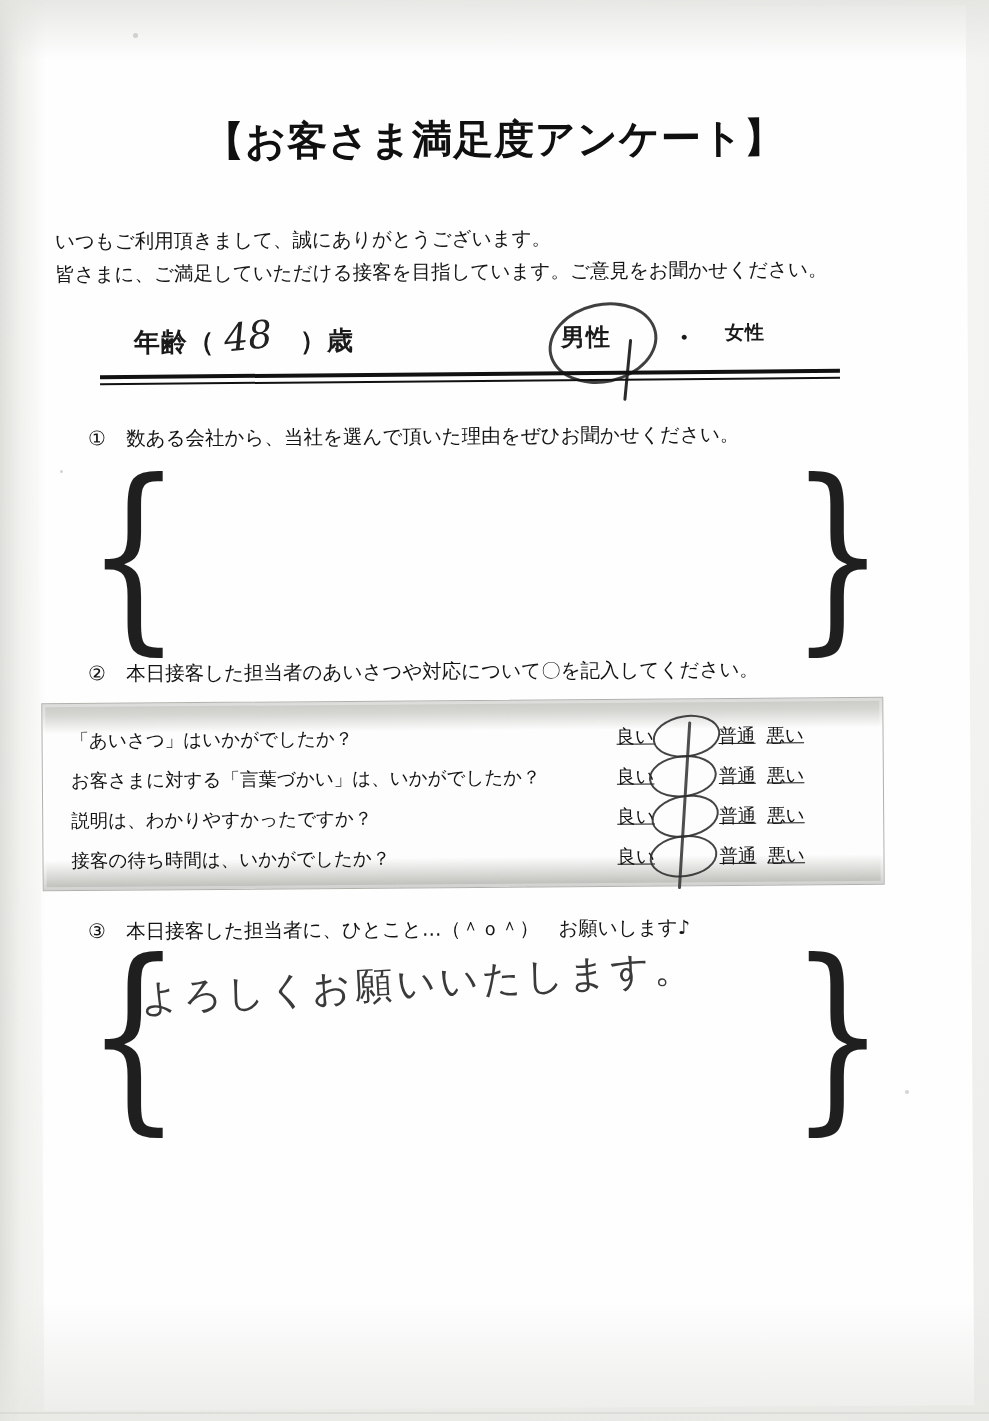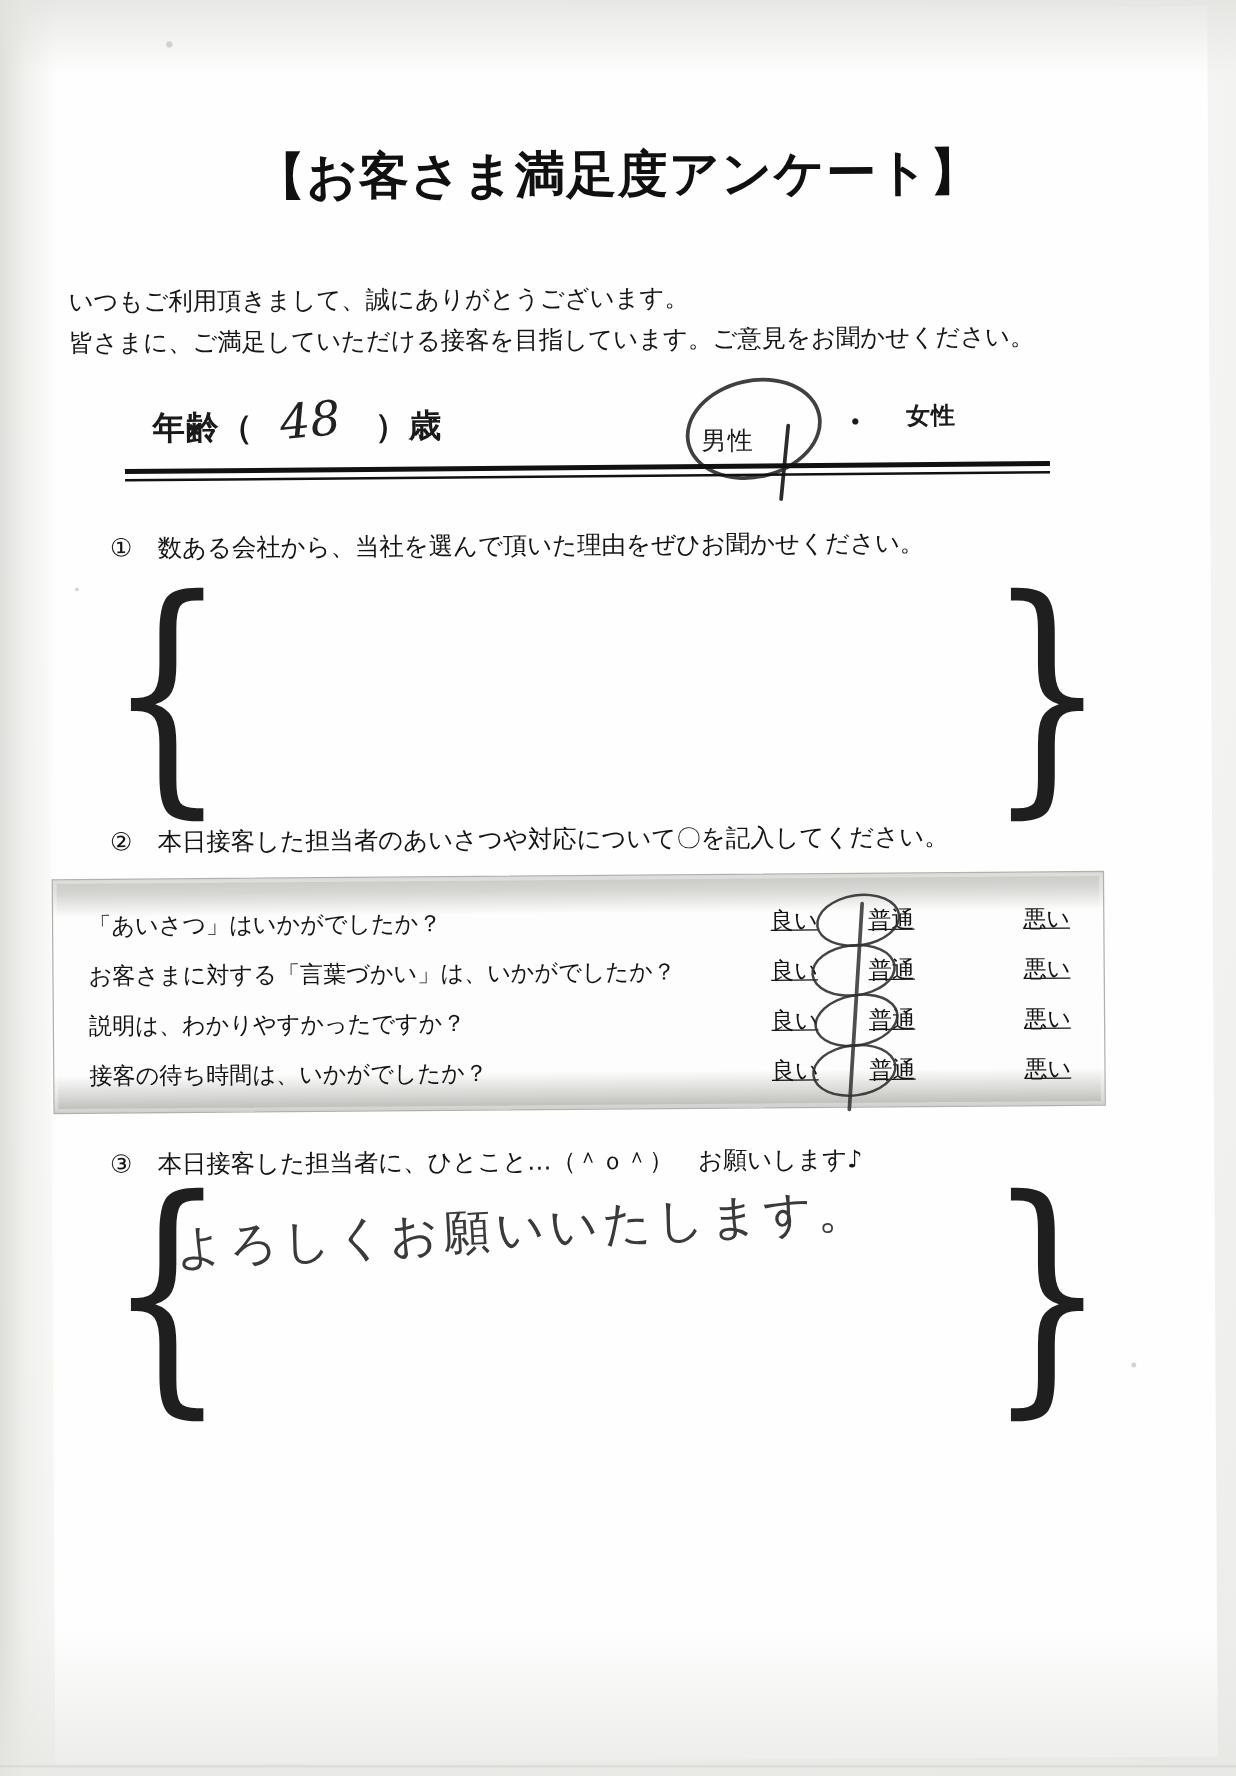--- a/index.html
+++ b/index.html
@@ -93,39 +93,39 @@
   
   .age-row {
     position: absolute;
     left: 118px; top: 320px;
     width: 760px;
     height: 48px;
     transform: rotate(-0.5deg);
   }
   .age-label {
     position: absolute;
-    left: 4px; top: 2px;
+    left: 16px; top: 2px;
     font-size: 26px;
     font-weight: bold;
     letter-spacing: 1px;
   }
   .age-value {
     position: absolute;
     left: 106px; top: -8px;
     font-size: 38px;
     font-family: "DejaVu Serif", serif;
     font-style: italic;
     color: #222;
     transform: rotate(-5deg);
   }
   .gender-male {
     position: absolute;
-    left: 443px; top: 20px;
-    font-size: 20px;
-    font-weight: normal;
+    left: 443px; top: 2px;
+    font-size: 24px;
+    font-weight: bold;
     letter-spacing: 1px;
   }
   .gender-sep {
     position: absolute;
     left: 553px; top: 2px;
     font-size: 26px;
     font-weight: bold;
   }
   .gender-female {
     position: absolute;
@@ -231,22 +231,22 @@
     color: #141414;
     white-space: nowrap;
   }
   .opt {
     position: absolute;
     font-size: 18.5px;
     color: #141414;
     text-decoration: underline;
   }
   .opt-good  { left: 574px; }
-  .opt-mid   { left: 652px; }
-  .opt-bad   { left: 776px; }
+  .opt-mid   { left: 676px; }
+  .opt-bad   { left: 724px; }
 
   
   .scribble {
     position: absolute;
     left: 562px; top: 10px;
     width: 110px; height: 175px;
     pointer-events: none;
   }
   .scribble .ring {
     position: absolute;

